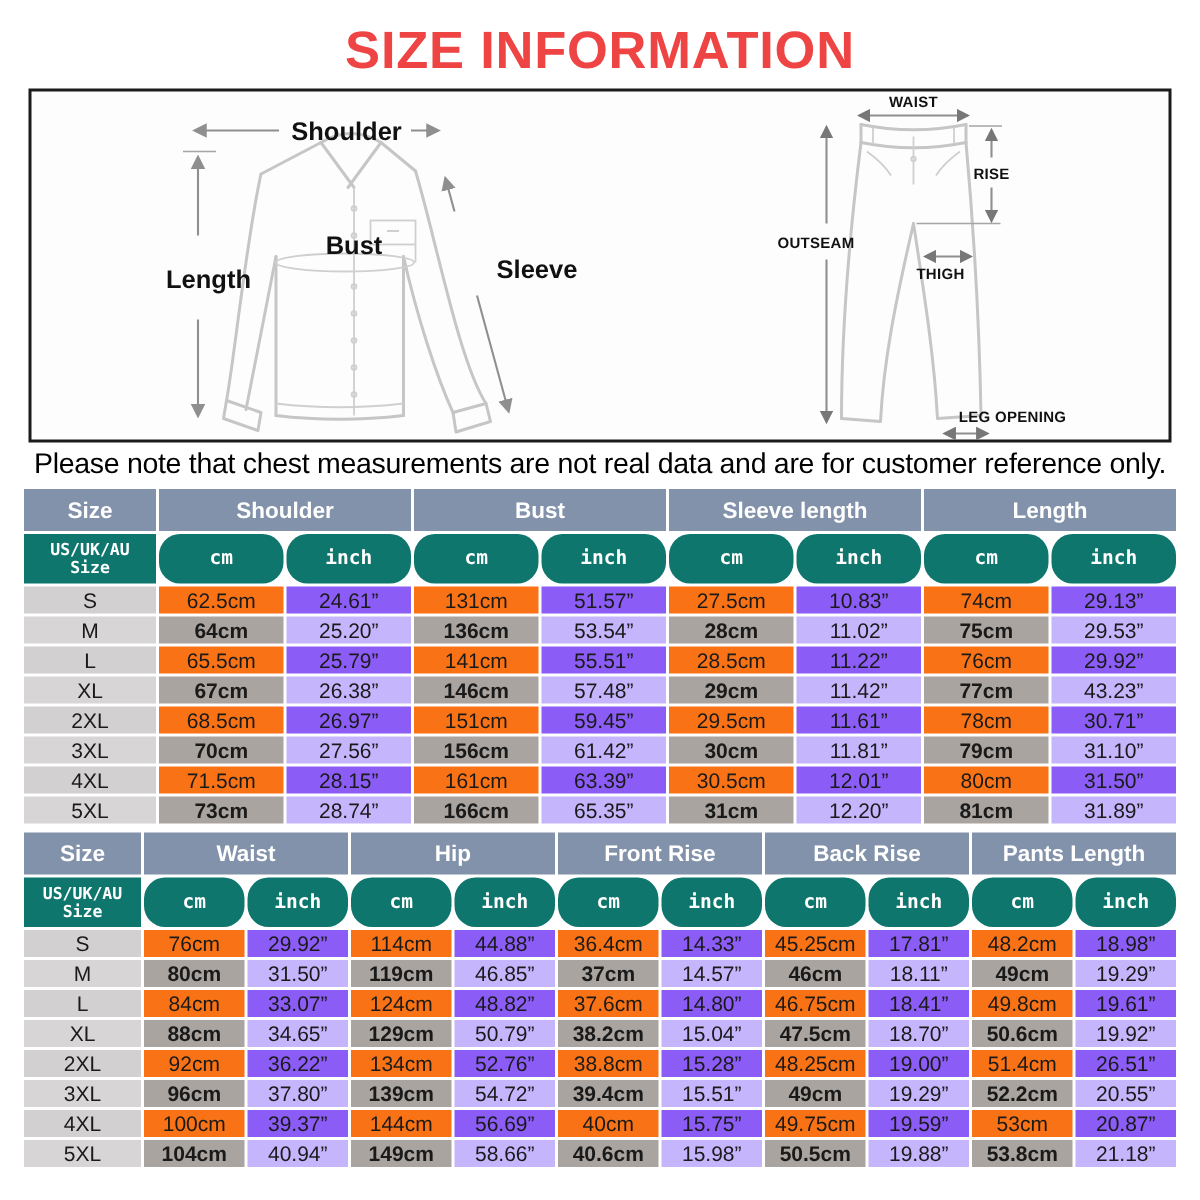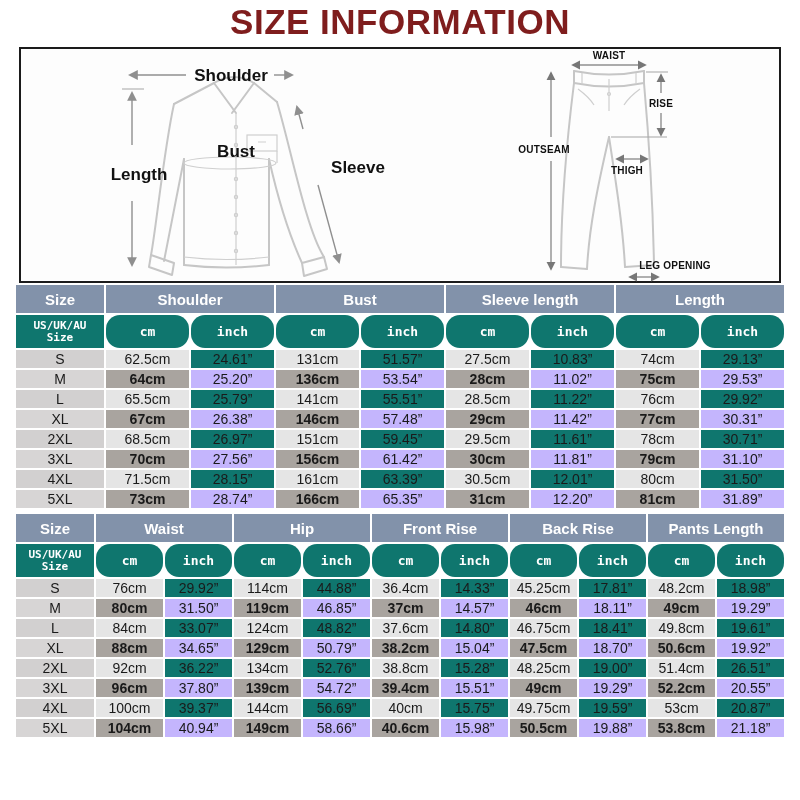--- a/index.html
+++ b/index.html
@@ -7,25 +7,25 @@
     margin: 0; padding: 0;
     width: 800px; height: 800px;
     background: #ffffff;
     font-family: "Liberation Sans", sans-serif;
     overflow: hidden;
   }
   .page { width: 800px; height: 800px; position: relative; }
 
   
   .title {
-    margin: 0; padding-top: 2px;
+    margin: 0; padding-top: 14px;
     text-align: center;
     font-size: 35px; font-weight: bold;
     letter-spacing: 0.5px;
-    color: #7f1d1d;
+    color: #ef4444;
   }
 
   
   .diagram-box {
     position: relative;
     width: 762px; height: 236px;
     margin: 5px auto 0 auto;
     border: 2px solid #1b1b1b;
     background: #fdfdfd;
   }
@@ -81,23 +81,23 @@
     color: #fff;
     font-family: "DejaVu Sans Mono", monospace;
     font-weight: bold;
     height: 33px;
   }
   th.unit-head { font-size: 13px; border-radius: 14px; }
   th.us-head { font-size: 11px; line-height: 12px; }
   tbody td { height: 18px; font-size: 14px; }
   tr.r-odd  td.size-cell { background: #d2d0d0; }
   tr.r-even td.size-cell { background: #d7d5d5; }
-  tr.r-odd  td.cm-cell   { background: #e5e5e5; }
+  tr.r-odd  td.cm-cell   { background: #f97316; }
   tr.r-even td.cm-cell   { background: #a9a49f; font-weight: bold; }
-  tr.r-odd  td.inch-cell { background: #0f766e; }
+  tr.r-odd  td.inch-cell { background: #8b5cf6; }
   tr.r-even td.inch-cell { background: #c4b5fd; }
   .tbl-gap { height: 2px; }
 </style>
 </head>
 <body>
 
 <div class="page">
 
   <h1 class="title">SIZE INFORMATION</h1>
 
@@ -191,20 +191,21 @@
       <text class="pants-label" x="45" y="104">OUTSEAM</text>
 
       <path class="arrow" d="M118,110 L148,110" marker-start="url(#arrP)" marker-end="url(#arrP)"></path>
       <text class="pants-label" x="128" y="125">THIGH</text>
 
       <text class="pants-label" x="176" y="220">LEG OPENING</text>
       <path class="arrow" d="M131,228 L159,228" marker-start="url(#arrP)" marker-end="url(#arrP)"></path>
     </svg>
   </div>
 
+  <div class="note">Please note that chest measurements are not real data and are for customer reference only.</div>
 
   <table class="size-table" id="shirt-table">
       <colgroup>
         <col style="width: 88px;">
         <col>
         <col>
         <col>
         <col>
         <col>
         <col>
@@ -270,21 +271,21 @@
         </tr>
         <tr class="r-even">
           <td class="size-cell">XL</td>
           <td class="cm-cell">67cm</td>
           <td class="inch-cell">26.38”</td>
           <td class="cm-cell">146cm</td>
           <td class="inch-cell">57.48”</td>
           <td class="cm-cell">29cm</td>
           <td class="inch-cell">11.42”</td>
           <td class="cm-cell">77cm</td>
-          <td class="inch-cell">30.31”</td>
+          <td class="inch-cell">43.23”</td>
         </tr>
         <tr class="r-odd">
           <td class="size-cell">2XL</td>
           <td class="cm-cell">68.5cm</td>
           <td class="inch-cell">26.97”</td>
           <td class="cm-cell">151cm</td>
           <td class="inch-cell">59.45”</td>
           <td class="cm-cell">29.5cm</td>
           <td class="inch-cell">11.61”</td>
           <td class="cm-cell">78cm</td>

